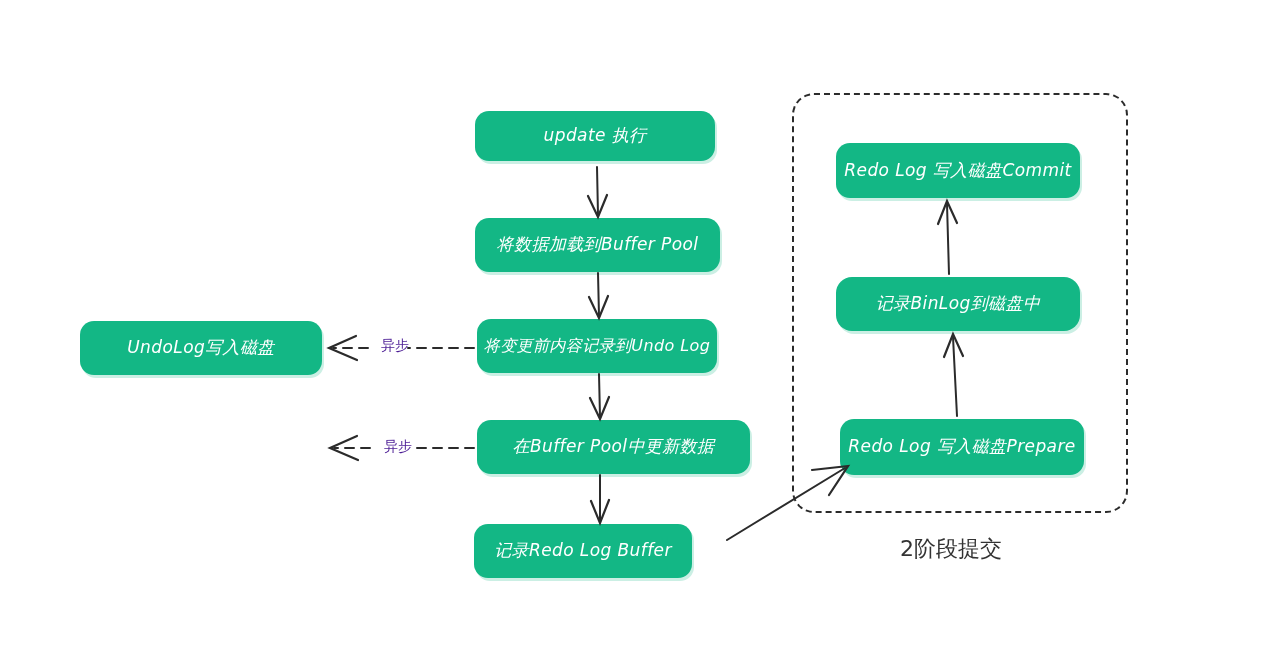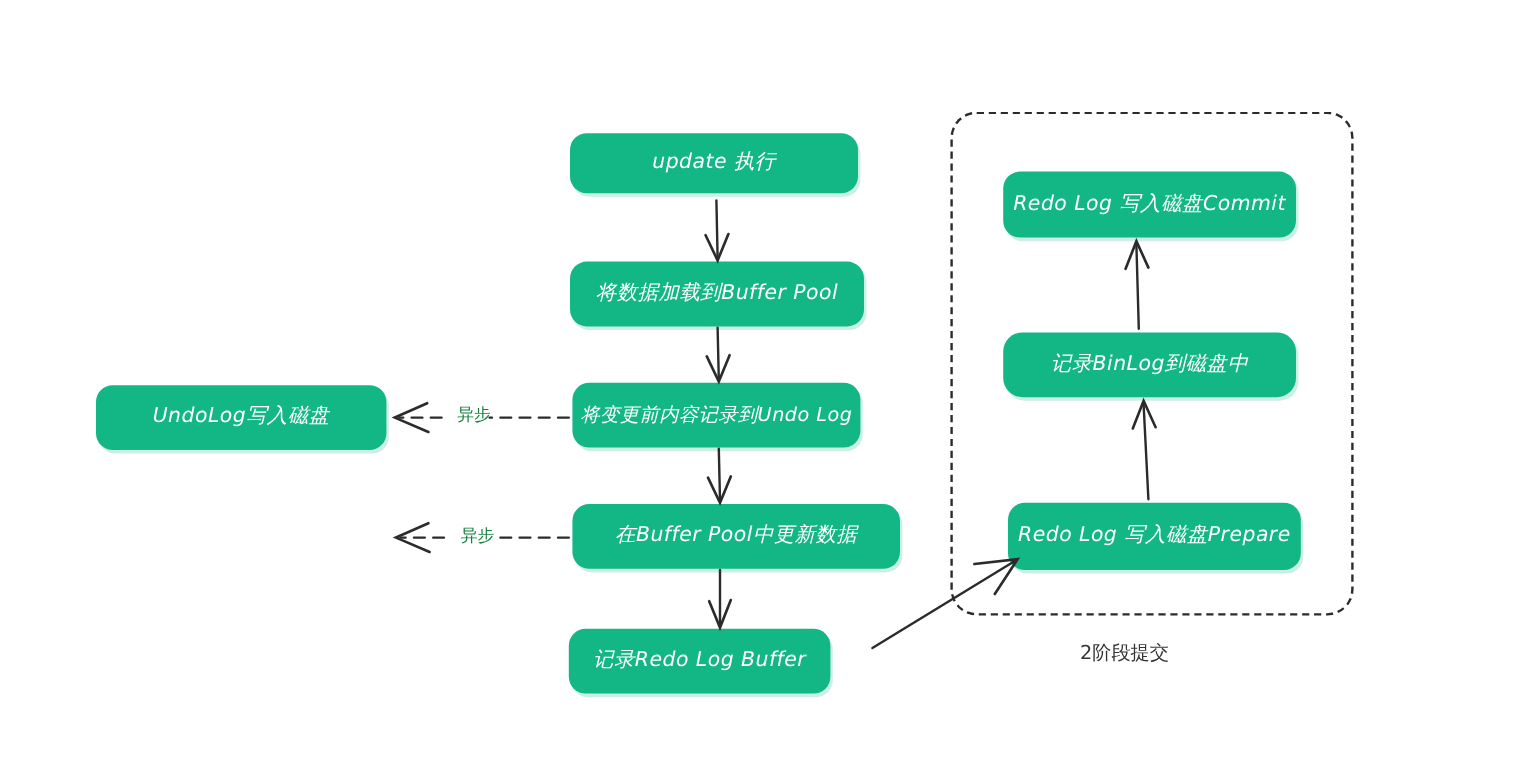--- a/index.html
+++ b/index.html
@@ -49,27 +49,27 @@
     position: absolute;
     box-sizing: border-box;
     border: 2px dashed #2b2b2b;
     border-radius: 22px;
     background: transparent;
   }
   .group-caption {
     position: absolute;
     color: #333333;
     font-family: "DejaVu Sans", sans-serif;
-    font-size: 16px;
+    font-size: 22px;
     white-space: nowrap;
   }
   
   .edge-label {
     position: absolute;
-    color: #15803d;
+    color: #4c1d95;
     font-family: Liberation Serif, serif;
     font-size: 14px;
     background: #ffffff;
     padding: 0 3px;
     white-space: nowrap;
   }
   
   #edges {
     position: absolute;
     left: 0; top: 0;

